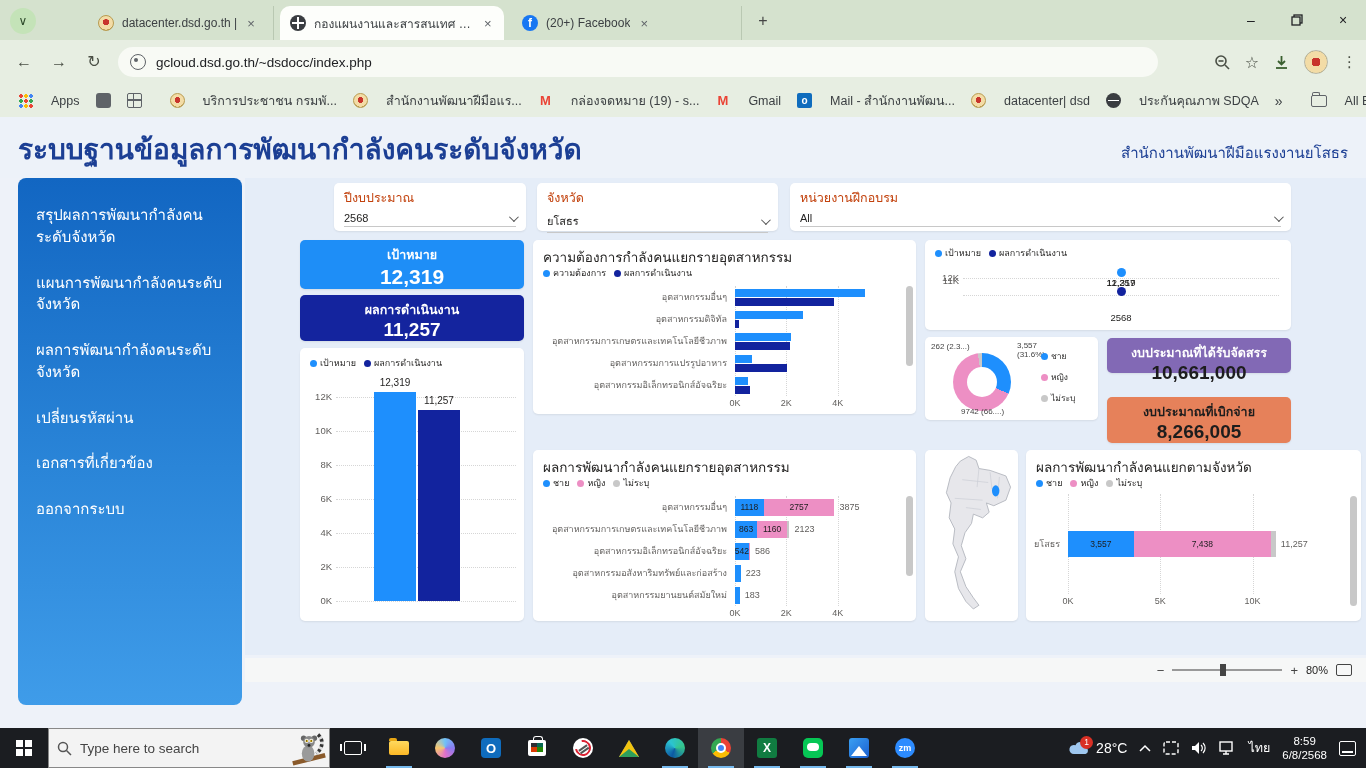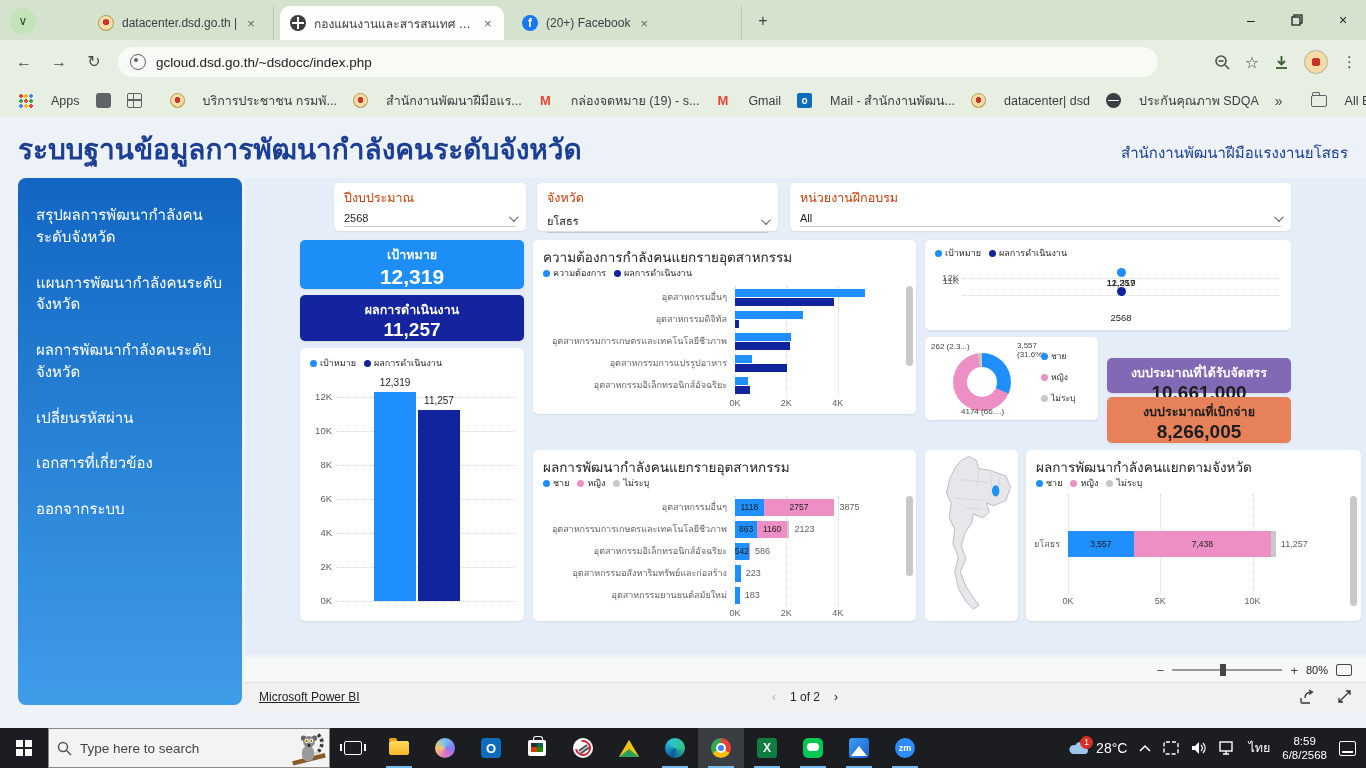--- a/index.html
+++ b/index.html
@@ -355,21 +355,21 @@
   </div>
 
   <div class="card kpi" style="left:300px;top:62px;width:224px;height:49px;background:#1e8ef7;">
     <div class="kl">เป้าหมาย</div>
     <div class="kv">12,319</div>
   </div>
   <div class="card kpi" style="left:300px;top:117px;width:224px;height:46px;background:#14249e;">
     <div class="kl">ผลการดำเนินงาน</div>
     <div class="kv" style="font-size:19px">11,257</div>
   </div>
-  <div class="card kpi dark-val" style="left:1107px;top:180px;width:184px;height:35px;background:#8269b5;color:#fff;">
+  <div class="card kpi dark-val" style="left:1107px;top:160px;width:184px;height:35px;background:#8269b5;color:#fff;">
     <div class="kl" style="color:#fff">งบประมาณที่ได้รับจัดสรร</div>
     <div class="kv" style="color:#1d1d1d;font-size:19px">10,661,000</div>
   </div>
   <div class="card kpi" style="left:1107px;top:219px;width:184px;height:46px;background:#e6815a;color:#1d1d1d;">
     <div class="kl">งบประมาณที่เบิกจ่าย</div>
     <div class="kv" style="font-size:19px">8,266,005</div>
   </div>
 
   <div class="card" id="chart-col" style="left:300px;top:170px;width:224px;height:273px;">
     <div class="clegend" style="top:8px">
@@ -546,21 +546,21 @@
         <div class="dot" style="left: 154px; top: 24.9168px; background: rgb(18, 35, 158);"></div>
         <div class="dlabel" style="left: 128px; top: 14.9168px;">11,257</div>
         <div class="dlabel" style="left: 128px; top: 50px;">2568</div>
       </div>
   </div>
 
   <div class="card" id="chart-donut" style="left:925px;top:159px;width:173px;height:83px;">
     <div class="donut" style="background: conic-gradient(rgb(30, 143, 253) 0deg, rgb(30, 143, 253) 113.76deg, rgb(237, 143, 196) 113.76deg, rgb(237, 143, 196) 351.72deg, rgb(200, 200, 200) 351.72deg, rgb(200, 200, 200) 360deg);"></div>
     <div class="dcallout" style="left:6px;top:5px;" id="co-na">262 (2.3...)</div>
     <div class="dcallout" style="left:92px;top:4px;width:46px;" id="co-male">3,557 (31.6%)</div>
-    <div class="dcallout" style="left:36px;top:70px;" id="co-female">4174 (66....)</div>
+    <div class="dcallout" style="left:36px;top:70px;" id="co-female">9742 (66....)</div>
     <div class="dlegend" id="donut-legend">
         <span class="lg" style="display: flex;"><i style="background: rgb(30, 143, 253);"></i>ชาย</span>
         <span class="lg" style="display: flex;"><i style="background: rgb(237, 143, 196);"></i>หญิง</span>
         <span class="lg" style="display: flex;"><i style="background: rgb(200, 200, 200);"></i>ไม่ระบุ</span>
       </div>
   </div>
 
   <div class="card" style="left:925px;top:272px;width:93px;height:171px;">
     <svg width="93" height="171" viewBox="0 0 100 180">
       <path d="M38,10 L47,5 L55,9 L58,18 L70,20 L87,26 L92,38 L87,52 L74,58 L66,55 L69,65 L62,71 L52,67 L50,77 L43,87 L39,101 L44,115 L38,129 L44,145 L52,157 L58,165 L52,169 L44,161 L36,147 L32,129 L36,113 L30,99 L32,83 L26,71 L28,55 L23,44 L27,28 L33,16 Z" fill="#e7e7eb" stroke="#b5b8c0" stroke-width="1"></path>
@@ -603,38 +603,20 @@
   <div class="zoomrow">
     <span class="zr-minus">−</span>
     <span class="zr-track">
         <span class="zr-thumb"></span>
       </span>
     <span class="zr-plus">+</span>
     <span class="zr-pct">80%</span>
     <span class="zr-fit"></span>
   </div>
 
-  <div class="pbifooter">
-    <a class="pbi-brand" href="#">Microsoft Power BI</a>
-    <div class="pbi-pager">
-      <span class="pg-prev">‹</span>
-      <span>1 of 2</span>
-      <span class="pg-next">›</span>
-    </div>
-    <div class="pbi-actions">
-      <svg width="16" height="16" viewBox="0 0 16 16">
-          <path d="M2 9 v4 a1 1 0 0 0 1 1 h8" fill="none" stroke="#333" stroke-width="1.3"></path>
-          <path d="M6 9 c0-4 3-6 7-6" fill="none" stroke="#333" stroke-width="1.3"></path>
-          <path d="M10 1 l3.5 2 L10 5.5" fill="none" stroke="#333" stroke-width="1.3"></path>
-        </svg>
-      <svg width="15" height="15" viewBox="0 0 15 15">
-          <path d="M2 13 L13 2 M9 2 h4 v4 M6 13 H2 v-4" fill="none" stroke="#333" stroke-width="1.3"></path>
-        </svg>
-    </div>
-  </div>
 </div>
 
 <div class="taskbar">
   <div class="tb-start">
     <span class="winlogo">
         <span></span>
         <span></span>
         <span></span>
         <span></span>
       </span>

